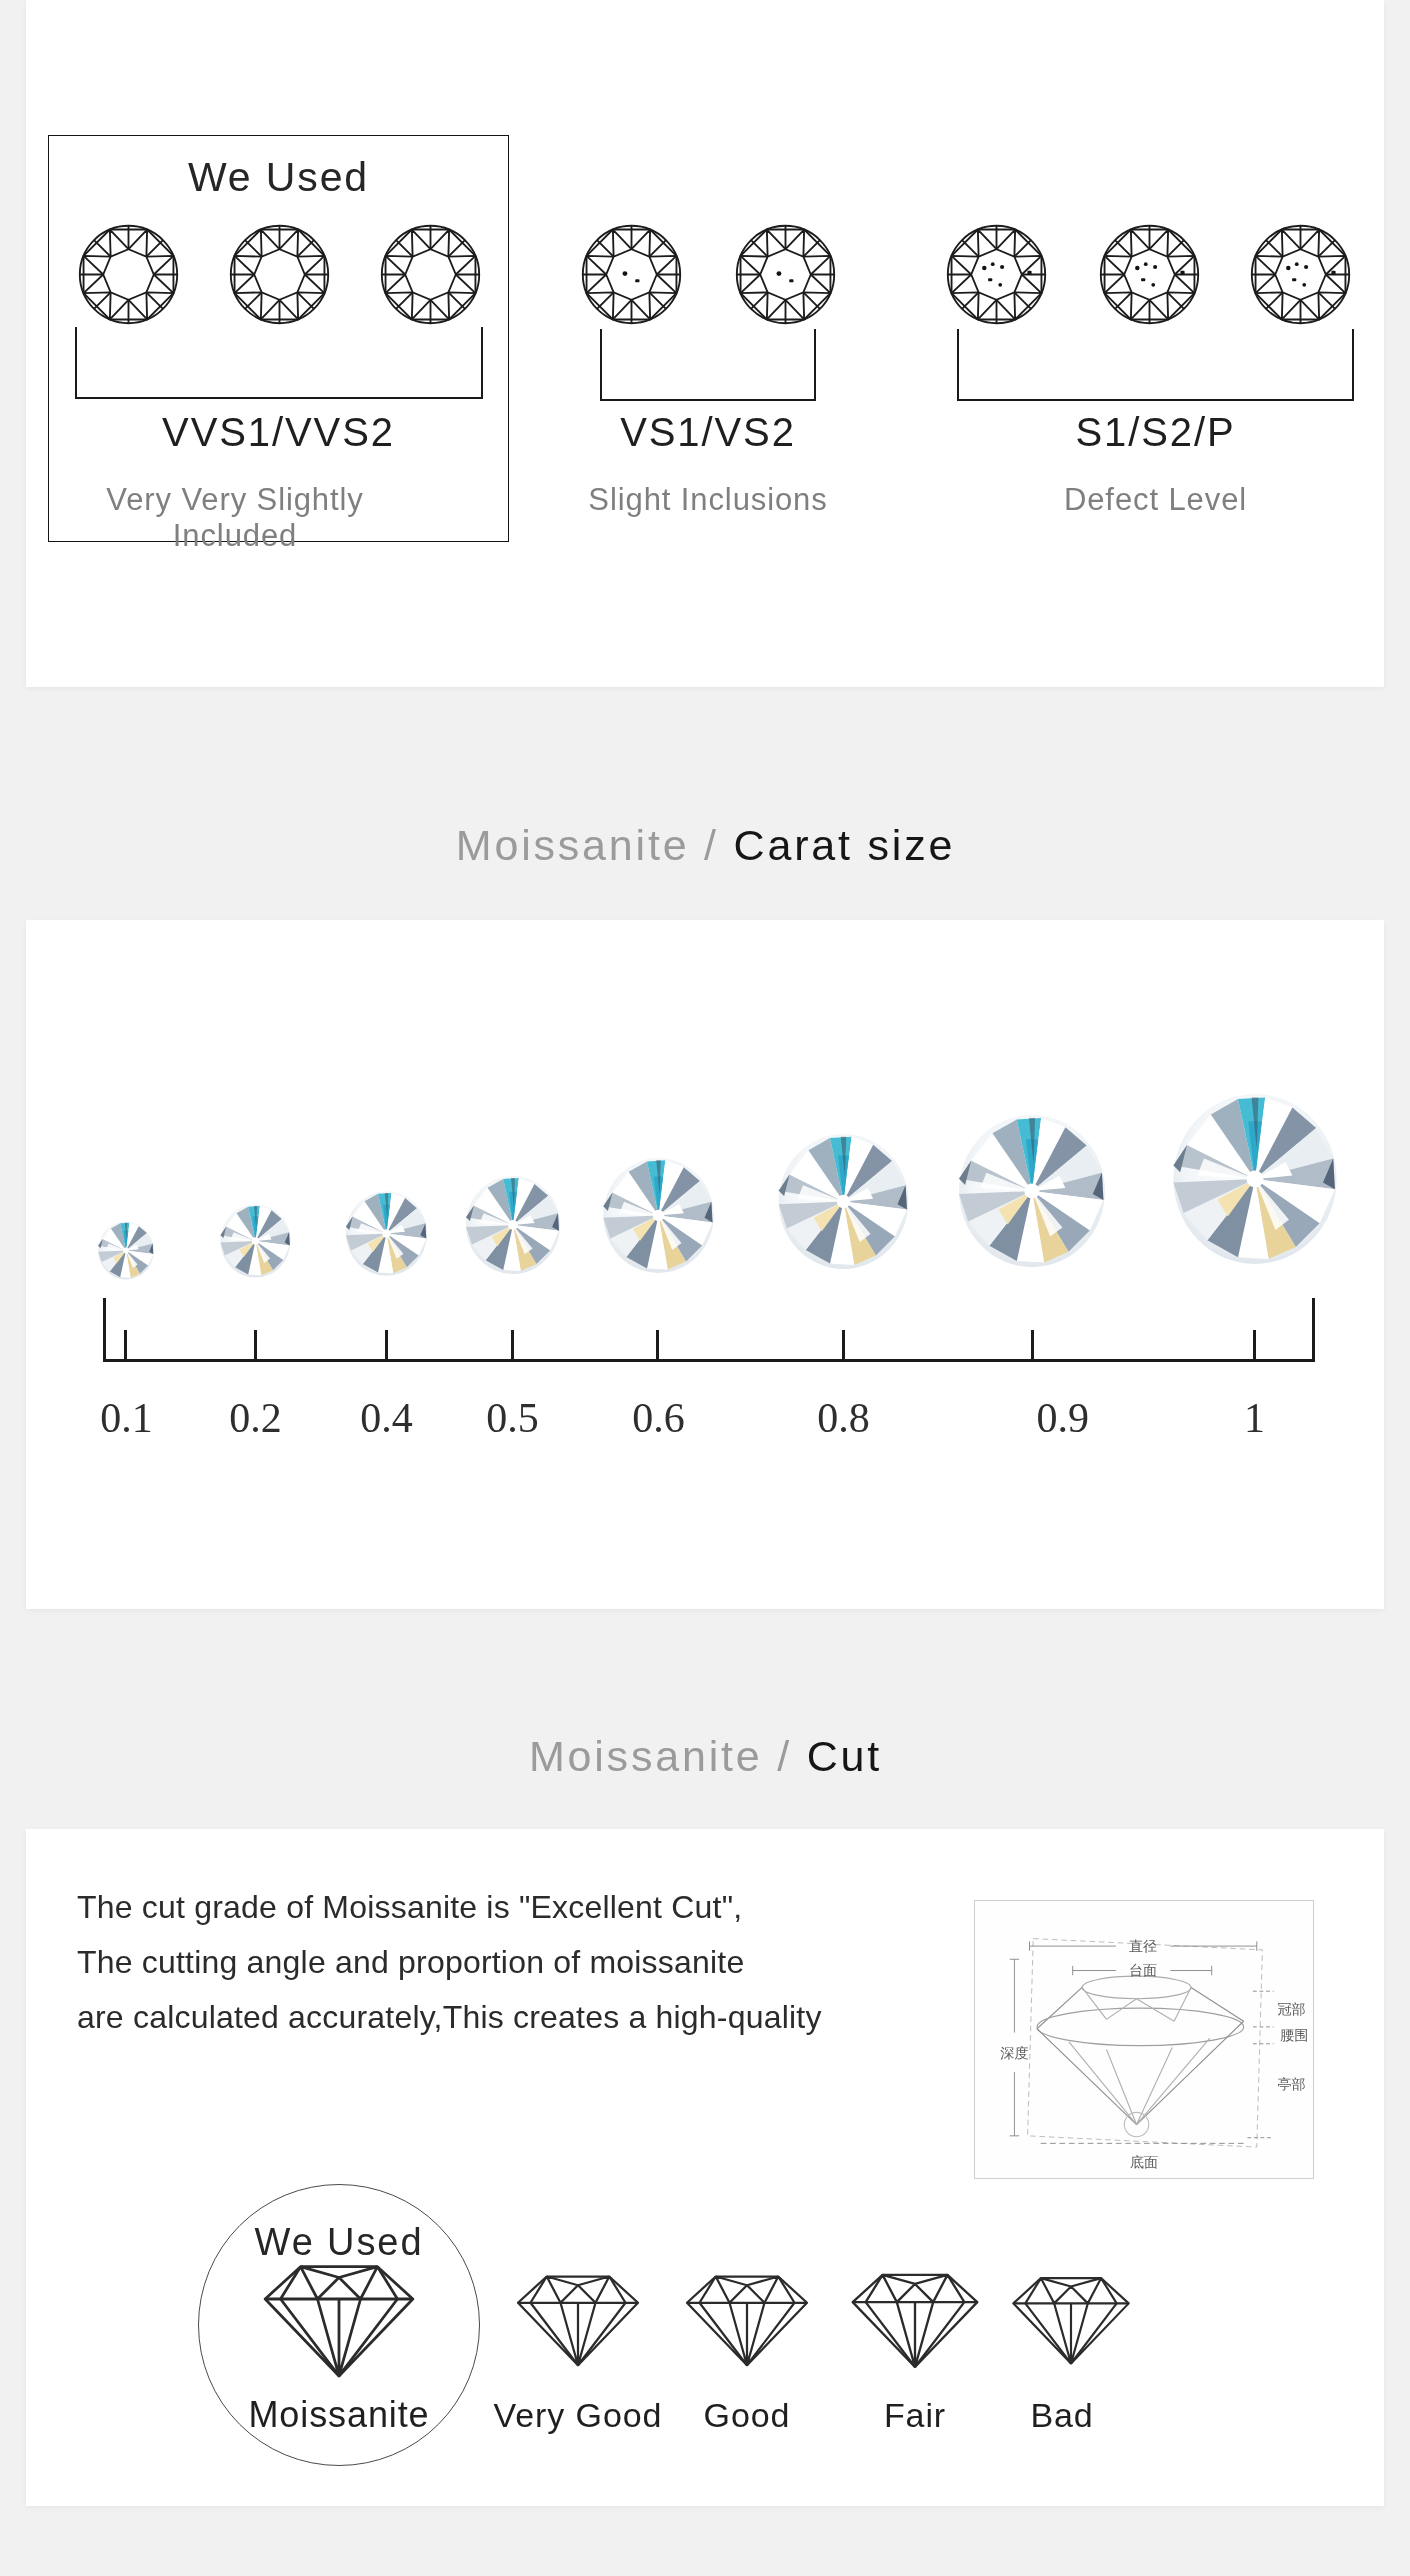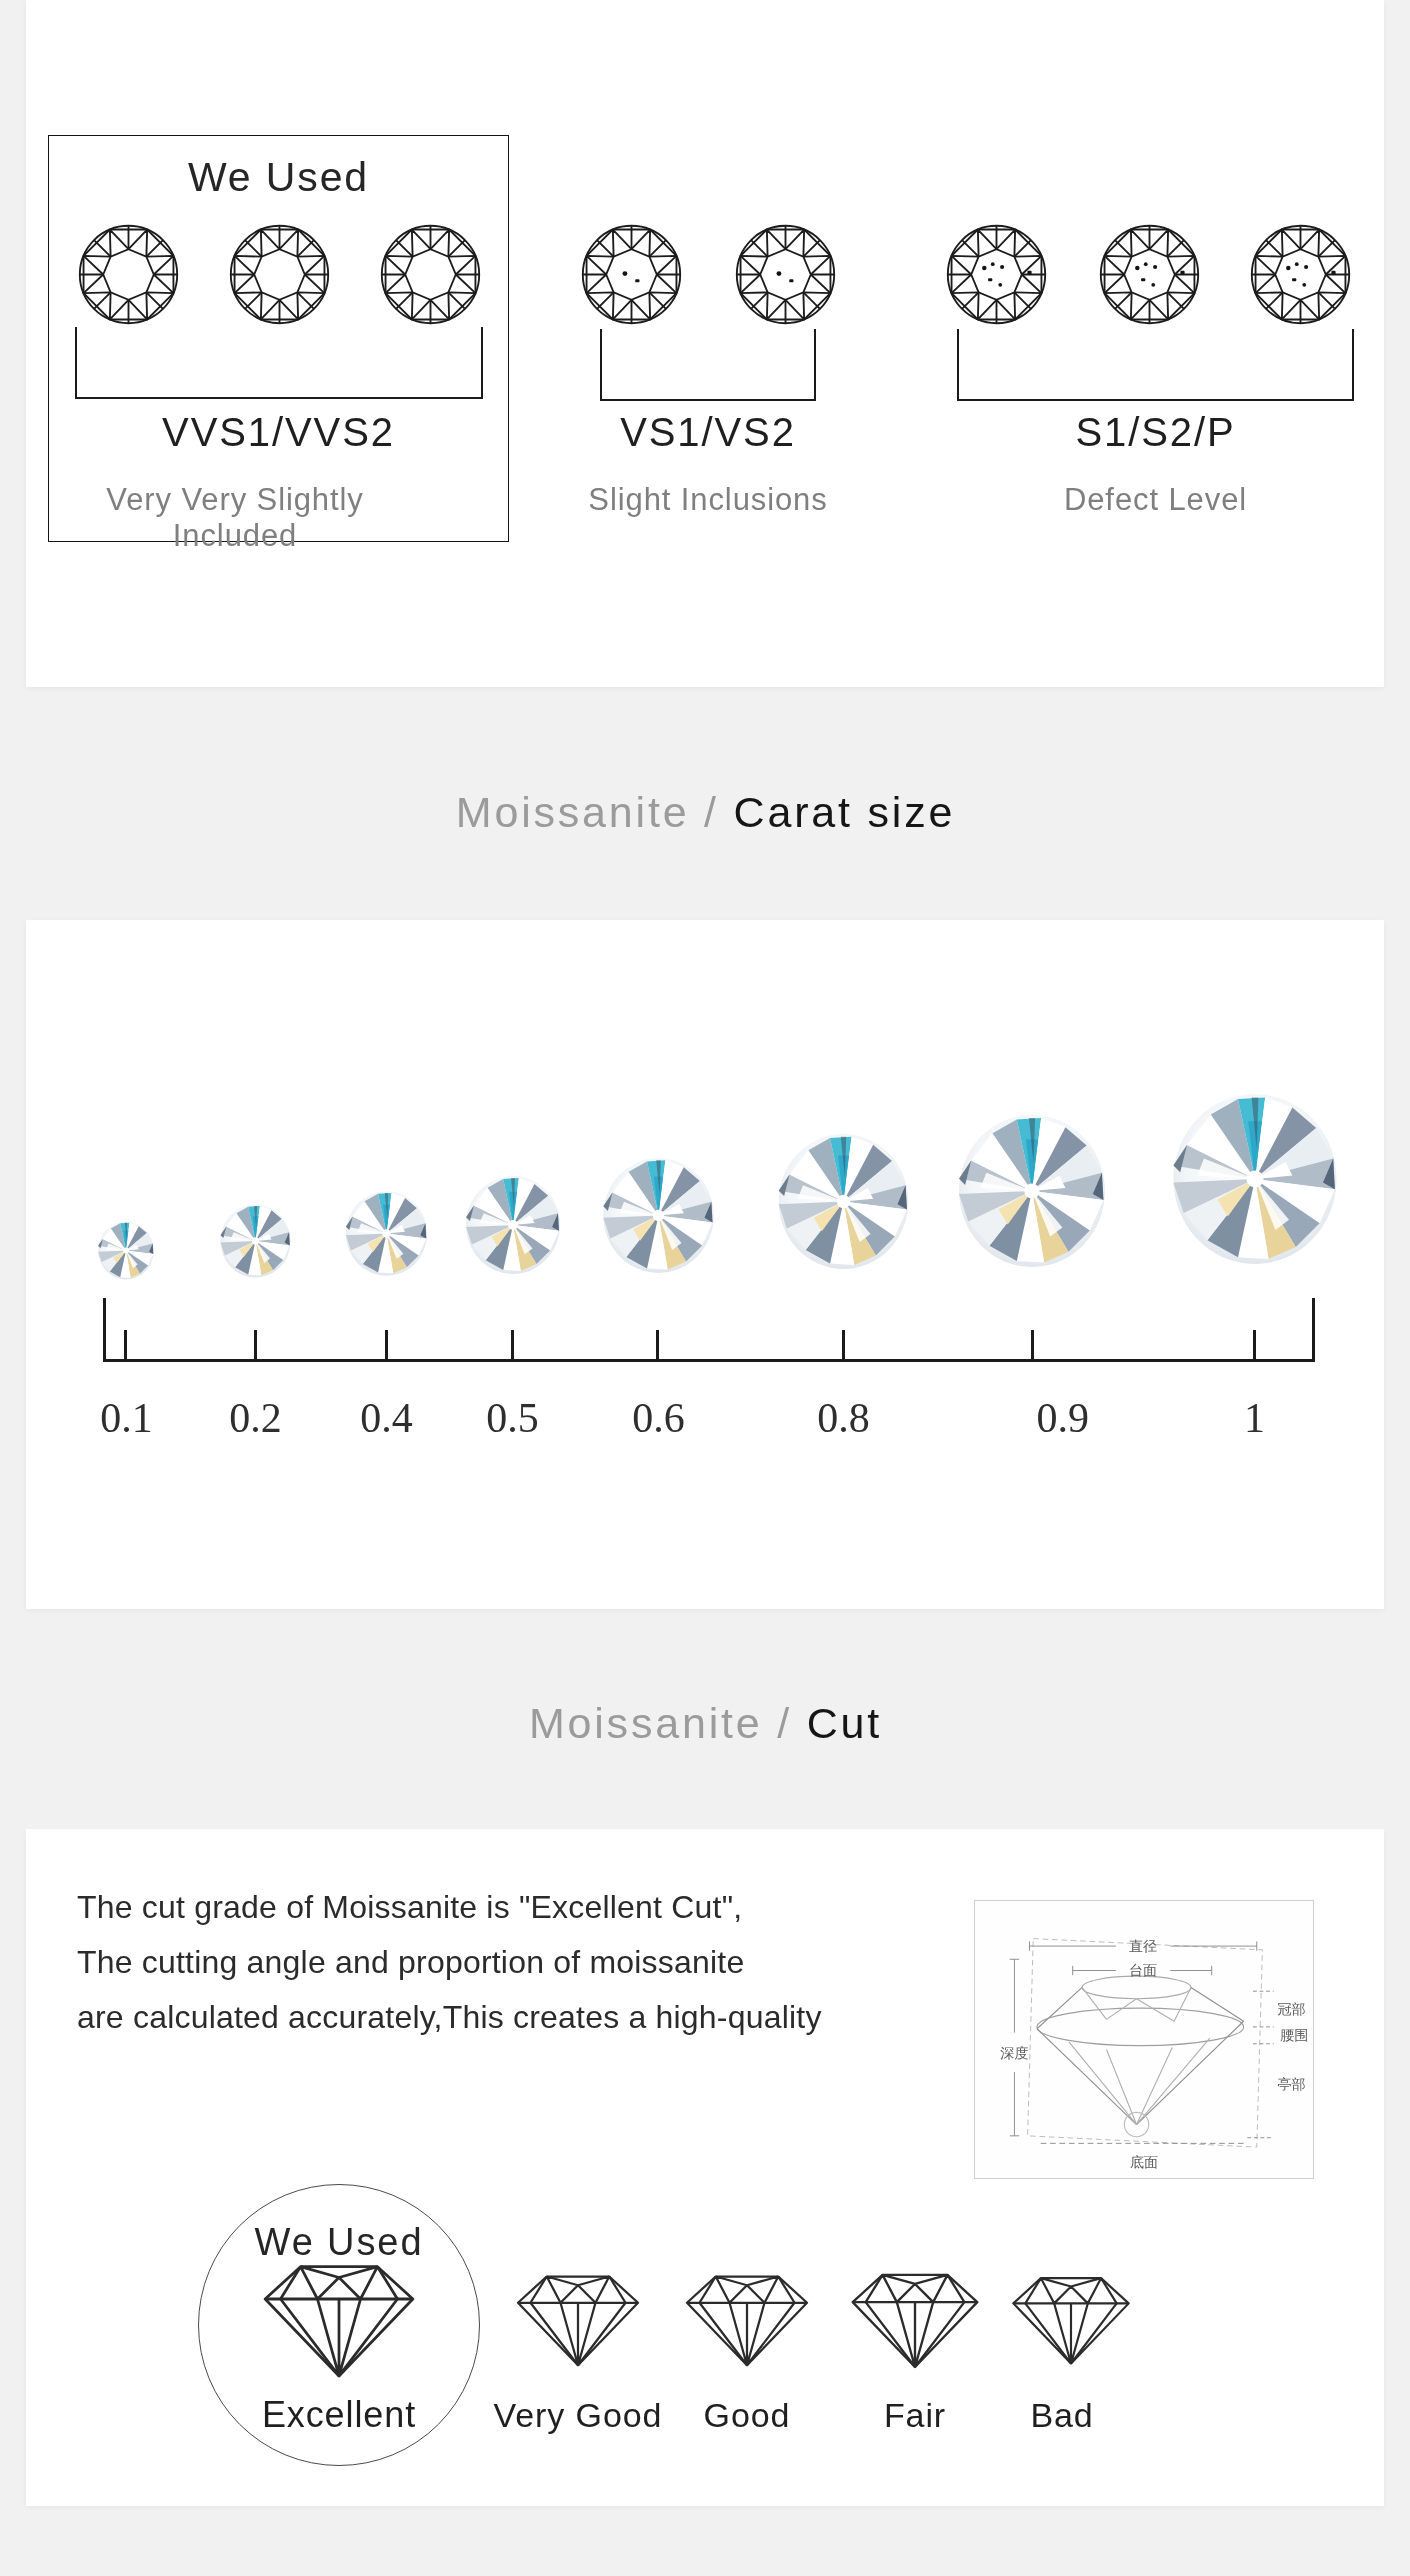--- a/index.html
+++ b/index.html
@@ -32,21 +32,21 @@
   .bracket {
     border-left:2.8px solid #1a1a1a;
     border-right:2.8px solid #1a1a1a;
     border-bottom:2.8px solid #1a1a1a;
   }
   .clarity-box {
     border:1.9px solid #141414;
   }
   .section-title {
     position:absolute; left:0; width:100%; text-align:center;
-    font-size:43px; font-weight:300; letter-spacing:2.8px;
+    font-size:43px; font-weight:300; letter-spacing:2.8px;margin-top:33px;
   }
   .section-title .pre  { color:#9b9b9b; }
   .section-title .main { color:#161616; font-weight:400; }
   .tick      { position:absolute; width:2.8px; background:#1b1b1b; }
   .baseline  { position:absolute; height:2.8px; background:#1b1b1b; }
   .size-num  {
     position:absolute; width:113px; text-align:center;
     font-family:"Liberation Serif", serif;
     font-size:42px; color:#2e2e2e;
   }
@@ -288,21 +288,21 @@
     </g>
   </svg>
 </div>
 
 <div class="we-used-circle" style="left:198px; top:2184px; width:282px; height:282px;"></div>
 <div class="abs ctr we-used" style="left:198px; top:2221px; width:282px; font-size:38px;">We Used</div>
 
 <svg class="abs" style="left:245px; top:2259px;" width="188" height="120" viewBox="0 0 200 128">
     <use href="#gem-side"></use>
   </svg>
-<div class="cut-grade-label" style="left:198px; top:2394px; width:282px; font-size:36px;">Excellent</div>
+<div class="cut-grade-label" style="left:198px; top:2394px; width:282px; font-size:36px;">Moissanite</div>
 
 <svg class="abs" style="left:503px; top:2270px;" width="150" height="98" viewBox="0 0 160 104">
     <use href="#gem-side"></use>
   </svg>
 <div class="cut-grade-label" style="left:484px; top:2396px; width:188px;">Very Good</div>
 
 <svg class="abs" style="left:672px; top:2270px;" width="150" height="98" viewBox="0 0 160 104">
     <use href="#gem-side"></use>
   </svg>
 <div class="cut-grade-label" style="left:653px; top:2396px; width:188px;">Good</div>

